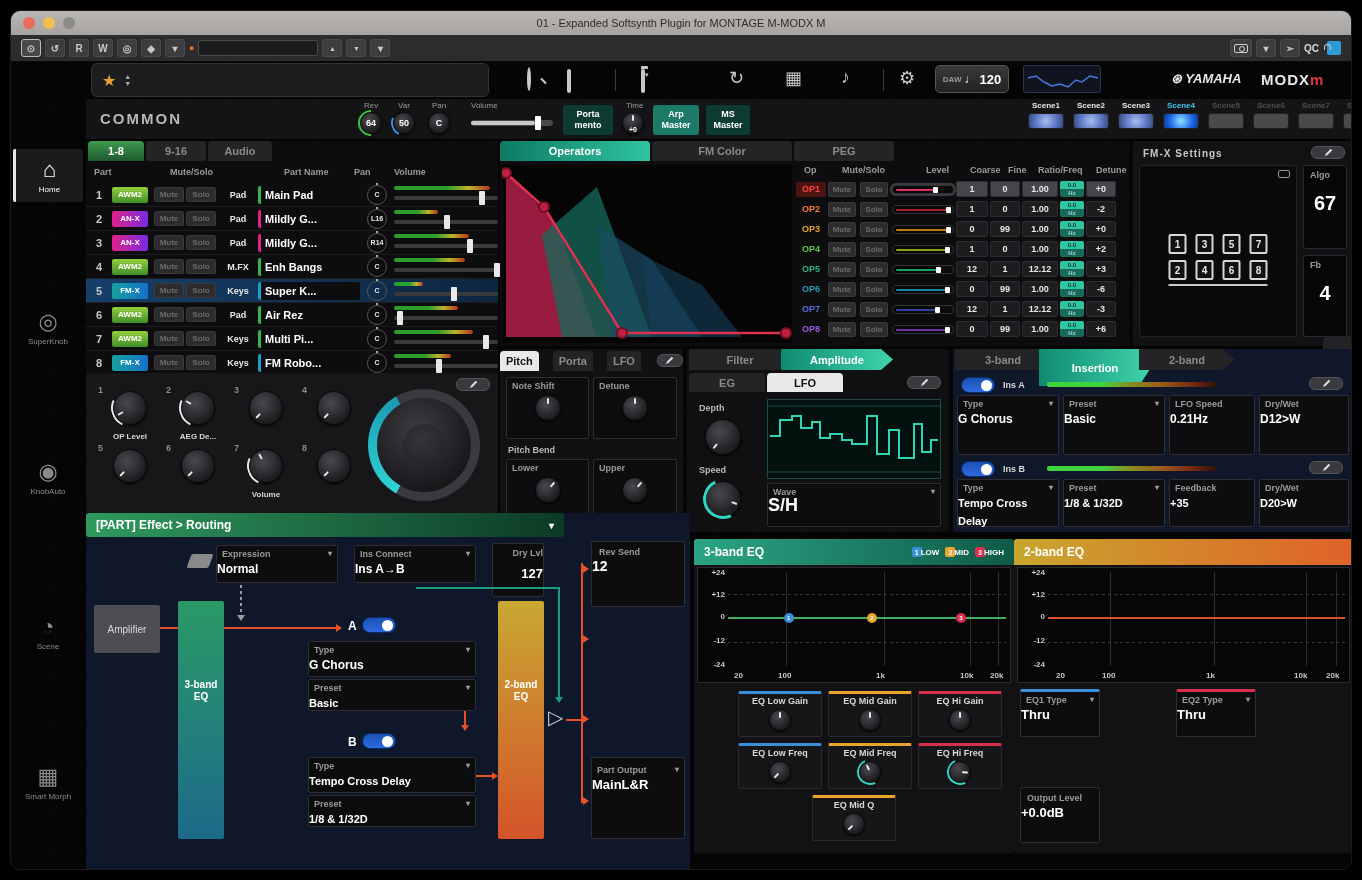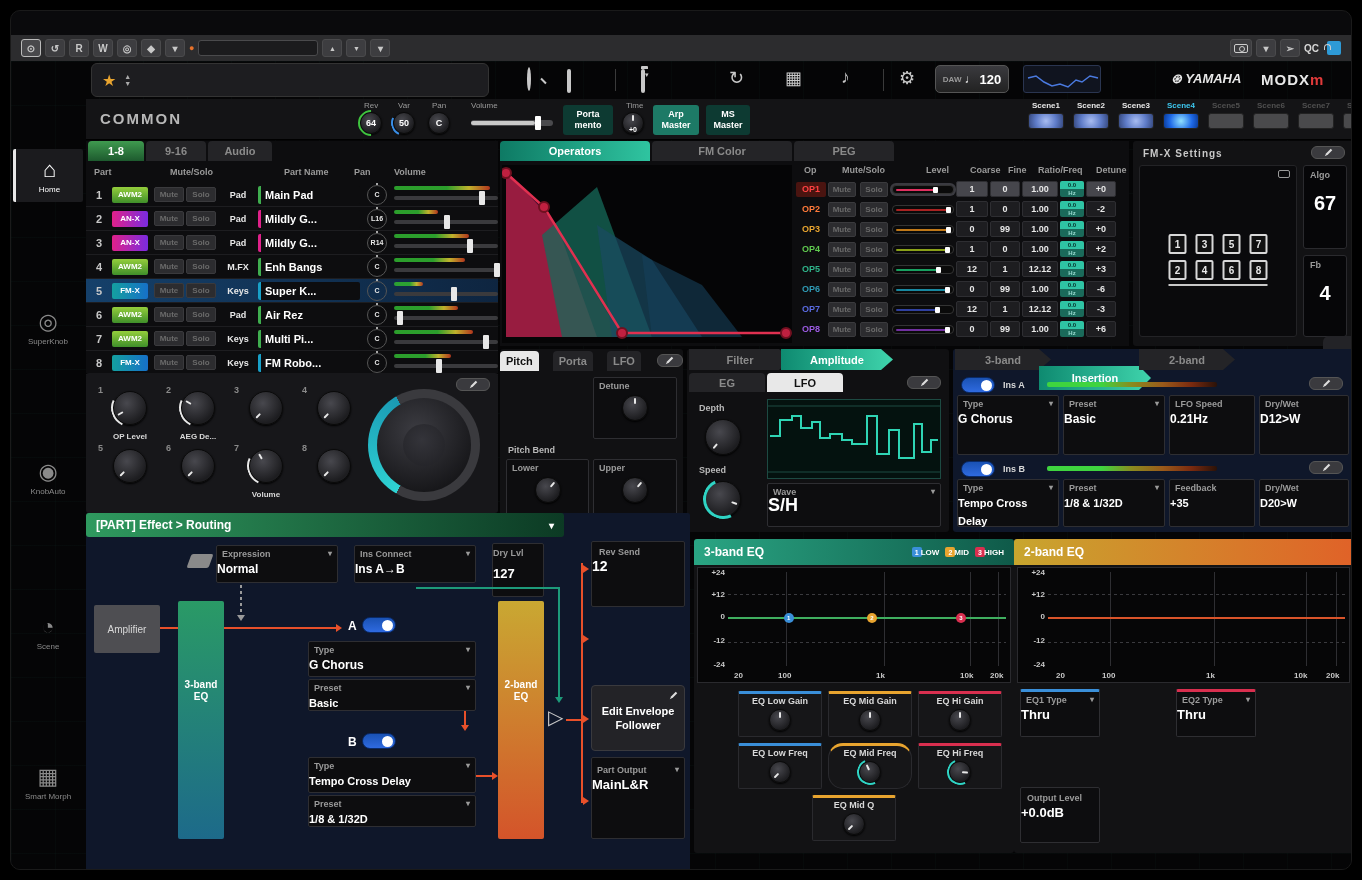--- a/index.html
+++ b/index.html
@@ -178,20 +178,26 @@
   
   .smalllabel { font-size:9px; font-weight:bold; color:#9a9a9a; }
   .whitebold { color:#fff; font-weight:bold; }
 </style>
 </head>
 <body>
 
 <div id="app">
  <div class="window">
 
+  <div class="titlebar">
+    <span class="tl r"></span>
+    <span class="tl y"></span>
+    <span class="tl g"></span>
+    <span class="wtitle">01 - Expanded Softsynth Plugin for MONTAGE M-MODX M</span>
+  </div>
 
   <div class="plugbar">
     <span class="tbtn on">
           <span>⊙</span>
         </span>
     <span class="tbtn">
           <span>↺</span>
         </span>
     <span class="tbtn">R</span>
     <span class="tbtn">W</span>
@@ -833,20 +839,26 @@
     <div style="display:flex;gap:14px;padding-top:2px">
       <span class="tab activewhite" style="width:48px;height:20px">Pitch</span>
       <span class="tab" style="width:50px;height:20px">Porta</span>
       <span class="tab" style="width:42px;height:20px">LFO</span>
       <span class="editbtn" style="width:32px;height:13px;margin:3px 0 0 2px">
         <svg viewBox="0 0 12 12" width="9" height="9">
               <path d="M1 11 L3 7 L9 1 L11 3 L5 9 Z" fill="#ddd"></path>
             </svg>
       </span>
     </div>
+    <div class="fbox" style="left:6px;top:28px;width:83px;height:62px;text-align:center">
+      <span class="smalllabel" style="display:block;text-align:left;padding:3px 0 0 5px">Note Shift</span>
+      <div class="knob" style="width:26px;height:26px;margin:4px auto 0">
+            <span class="ptr" style="--rot:0deg"></span>
+          </div>
+    </div>
     <div class="fbox" style="left:93px;top:28px;width:84px;height:62px;text-align:center">
       <span class="smalllabel" style="display:block;text-align:left;padding:3px 0 0 5px">Detune</span>
       <div class="knob" style="width:26px;height:26px;margin:4px auto 0">
             <span class="ptr" style="--rot:0deg"></span>
           </div>
     </div>
     <span class="smalllabel" style="position:absolute;left:8px;top:96px;color:#b8b8b8">Pitch Bend</span>
     <div class="fbox" style="left:93px;top:110px;width:84px;height:64px;text-align:center">
       <span class="smalllabel" style="display:block;text-align:left;padding:3px 0 0 5px">Upper</span>
       <div class="knob" style="width:26px;height:26px;margin:4px auto 0">
@@ -893,21 +905,21 @@
       <span class="flab">
             <span>Wave</span>
             <span class="caret">▾</span>
           </span>
       <span class="fval" style="font-size:18px">S/H</span>
     </div>
   </div>
 
   <div class="panel" style="left:942px;top:338px;width:400px;height:183px;background:#0f172a;border-radius:3px">
     <span class="arrowtab" style="position:absolute;left:2px;top:0;width:96px;height:21px">3-band</span>
-    <span class="arrowtab on" style="position:absolute;left:86px;top:17px;width:112px;height:24px">Insertion</span>
+    <span class="arrowtab on" style="position:absolute;left:86px;top:0;width:112px;height:37px">Insertion</span>
     <span class="arrowtab" style="position:absolute;left:186px;top:0;width:96px;height:21px">2-band</span>
 
     <span class="toggle" style="position:absolute;left:8px;top:28px"></span>
     <span class="smalllabel" style="position:absolute;left:50px;top:31px;color:#d8d8d8">Ins A</span>
     <span class="insmeter" style="position:absolute;left:94px;top:33px;width:170px"></span>
     <span class="editbtn" style="position:absolute;right:10px;top:28px;width:34px;height:13px">
       <svg viewBox="0 0 12 12" width="9" height="9">
             <path d="M1 11 L3 7 L9 1 L11 3 L5 9 Z" fill="#ddd"></path>
           </svg>
     </span>
@@ -1000,21 +1012,21 @@
           </span>
       <span class="fval">Normal</span>
     </div>
     <div class="fbox" style="left:268px;top:32px;width:122px;height:38px">
       <span class="flab">
             <span>Ins Connect</span>
             <span class="caret">▾</span>
           </span>
       <span class="fval">Ins A→B</span>
     </div>
-    <div class="fbox" style="left:406px;top:30px;width:52px;height:54px;text-align:left">
+    <div class="fbox" style="left:406px;top:30px;width:52px;height:54px;text-align:right">
       <span class="smalllabel" style="display:block;padding-top:4px">Dry Lvl</span>
       <span class="whitebold" style="font-size:13px;display:block;margin-top:8px">127</span>
     </div>
 
     <div style="position:absolute;left:8px;top:92px;width:66px;height:48px;background:#4e4e52;border-radius:2px;display:flex;align-items:center;justify-content:center;color:#d8d8d8;font-size:10px">Amplifier</div>
     <div class="vbar" style="left:92px;top:88px;height:238px;background:linear-gradient(180deg,#2a9a66,#1d6a8a)">
           <span>3-band EQ</span>
         </div>
     <div class="vbar" style="left:412px;top:88px;height:238px;background:linear-gradient(180deg,#c9a832,#d4542a)">
           <span>2-band EQ</span>
@@ -1072,26 +1084,20 @@
     <div class="oline" style="left:495px;top:50px;width:2px;height:240px"></div>
     <div class="oline" style="left:480px;top:206px;width:16px;height:2px"></div>
     <div class="oarrow-r" style="left:497px;top:52px"></div>
     <div class="oarrow-r" style="left:497px;top:122px"></div>
     <div class="oarrow-r" style="left:497px;top:202px"></div>
     <div class="oarrow-r" style="left:497px;top:284px"></div>
 
     <div class="fbox" style="left:505px;top:28px;width:94px;height:66px">
       <span class="smalllabel" style="display:block;padding:5px 0 0 7px">Rev Send</span>
       <span class="fval" style="font-size:14px;margin-top:12px">12</span>
-    </div>
-    <div style="position:absolute;left:505px;top:172px;width:94px;height:66px;background:#232327;border:1px solid #3a3a3e;border-radius:4px;color:#fff;font-weight:bold;font-size:11px;display:flex;align-items:center;justify-content:center;text-align:center;line-height:14px">
-      <svg viewBox="0 0 12 12" width="9" height="9" style="position:absolute;right:6px;top:5px">
-            <path d="M1 11 L3 7 L9 1 L11 3 L5 9 Z" fill="#ddd"></path>
-          </svg>
-      <span>Edit Envelope Follower</span>
     </div>
     <div class="fbox" style="left:505px;top:244px;width:94px;height:82px">
       <span class="flab" style="margin-top:4px">
             <span>Part Output</span>
             <span class="caret">▾</span>
           </span>
       <span class="fval" style="font-size:13px;margin-top:24px">MainL&amp;R</span>
     </div>
   </div>
 
@@ -1161,21 +1167,21 @@
     <div>
 
         <div class="eqknob" style="top: 204px; left: 44px; --bc: #3a8fd9;">
           <span class="el">EQ Low Freq</span>
           <div class="knob">
 
             <span class="ptr" style="--rot: -135deg;"></span>
           </div>
         </div>
 
-        <div class="eqknob" style="top: 204px; left: 134px; border-radius: 15px; --bc: #e8a42f;">
+        <div class="eqknob" style="top: 204px; left: 134px; --bc: #e8a42f;">
           <span class="el">EQ Mid Freq</span>
           <div class="knob">
             <span class="arc teal hidden show" style=""></span>
             <span class="ptr" style="--rot: -25deg;"></span>
           </div>
         </div>
 
         <div class="eqknob" style="top: 204px; left: 224px; --bc: #d92f4f;">
           <span class="el">EQ Hi Freq</span>
           <div class="knob">

